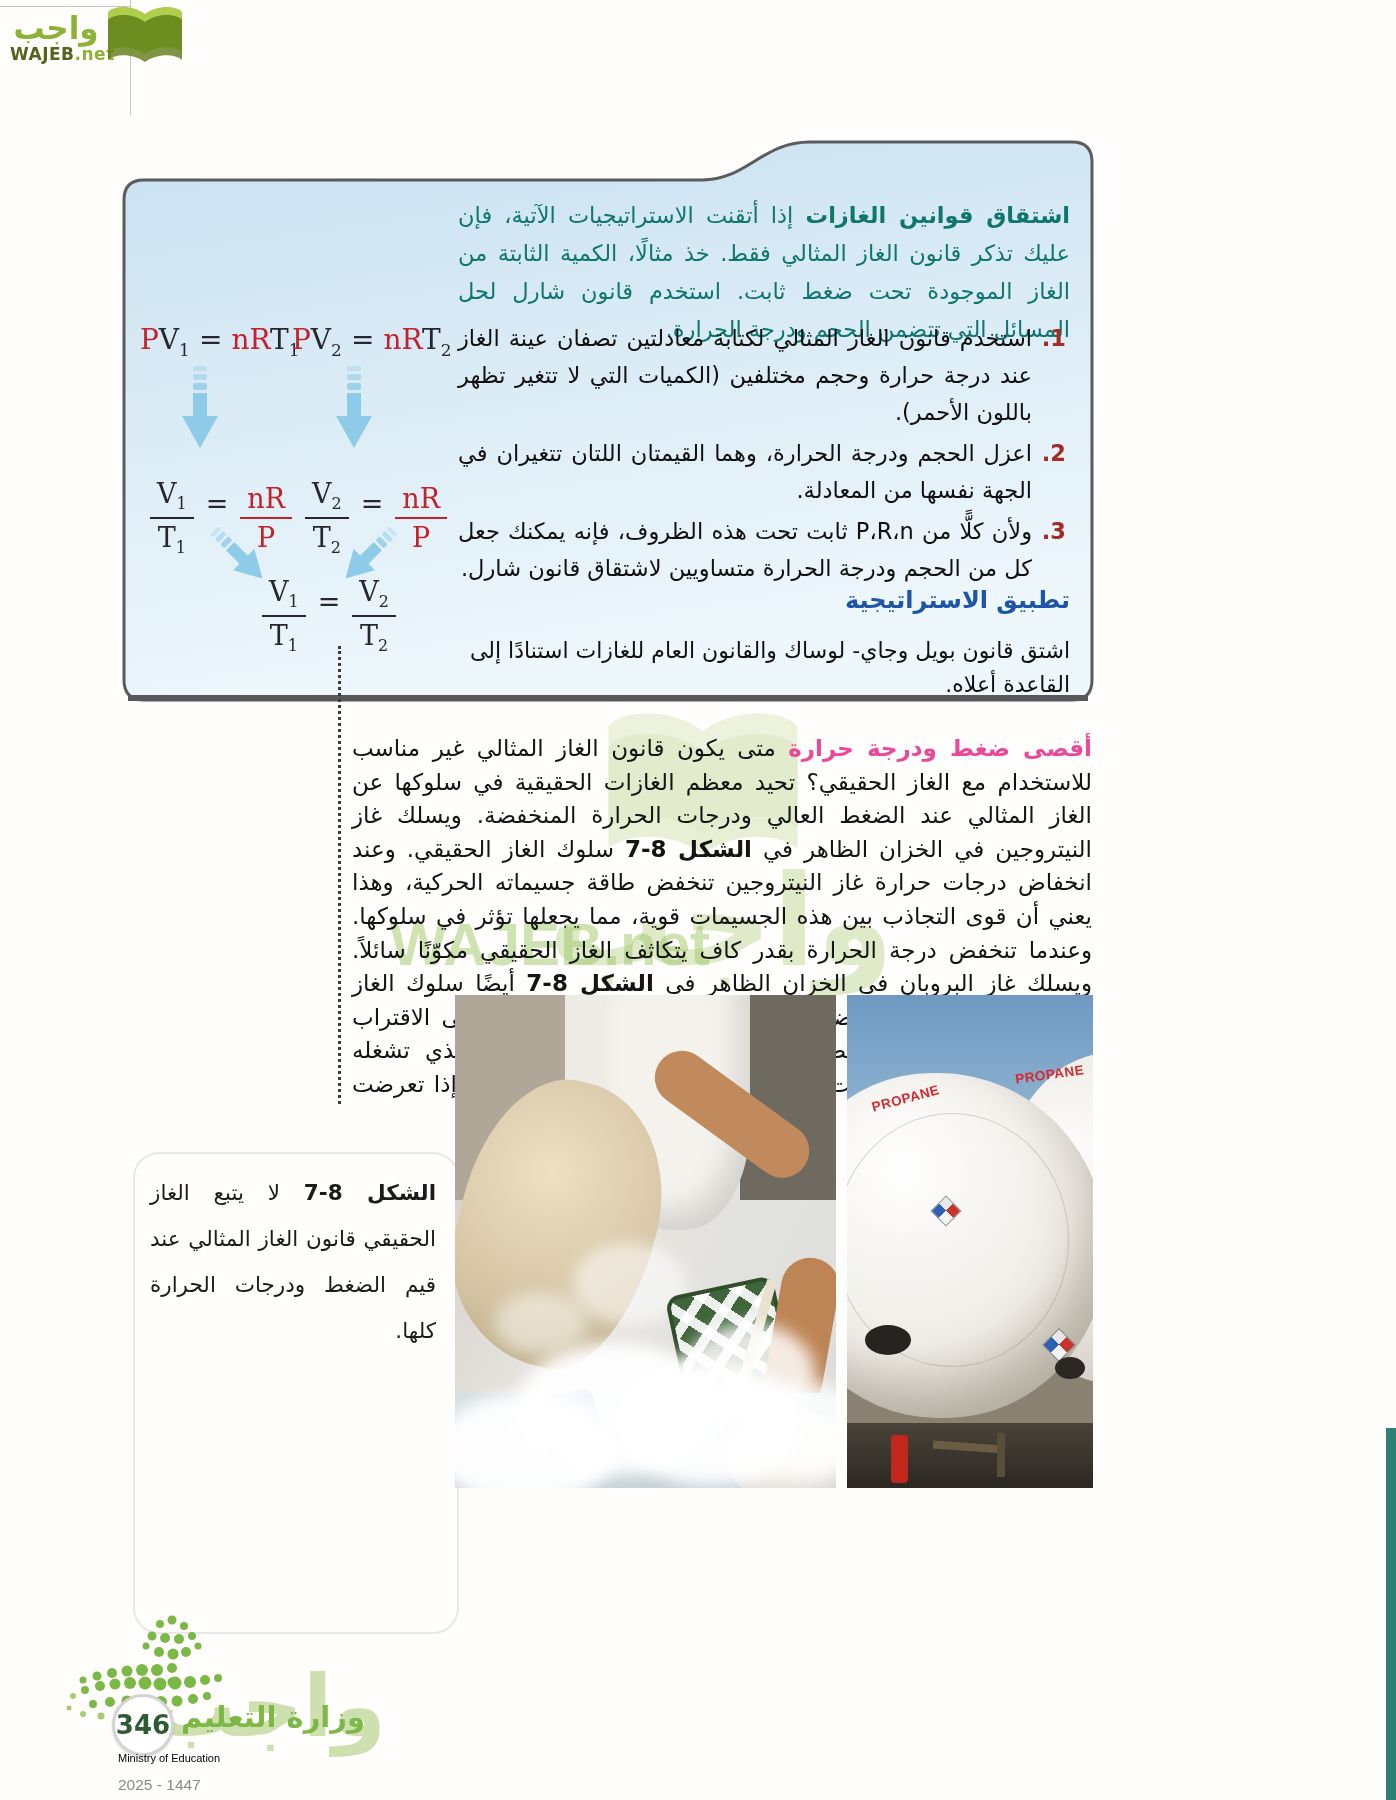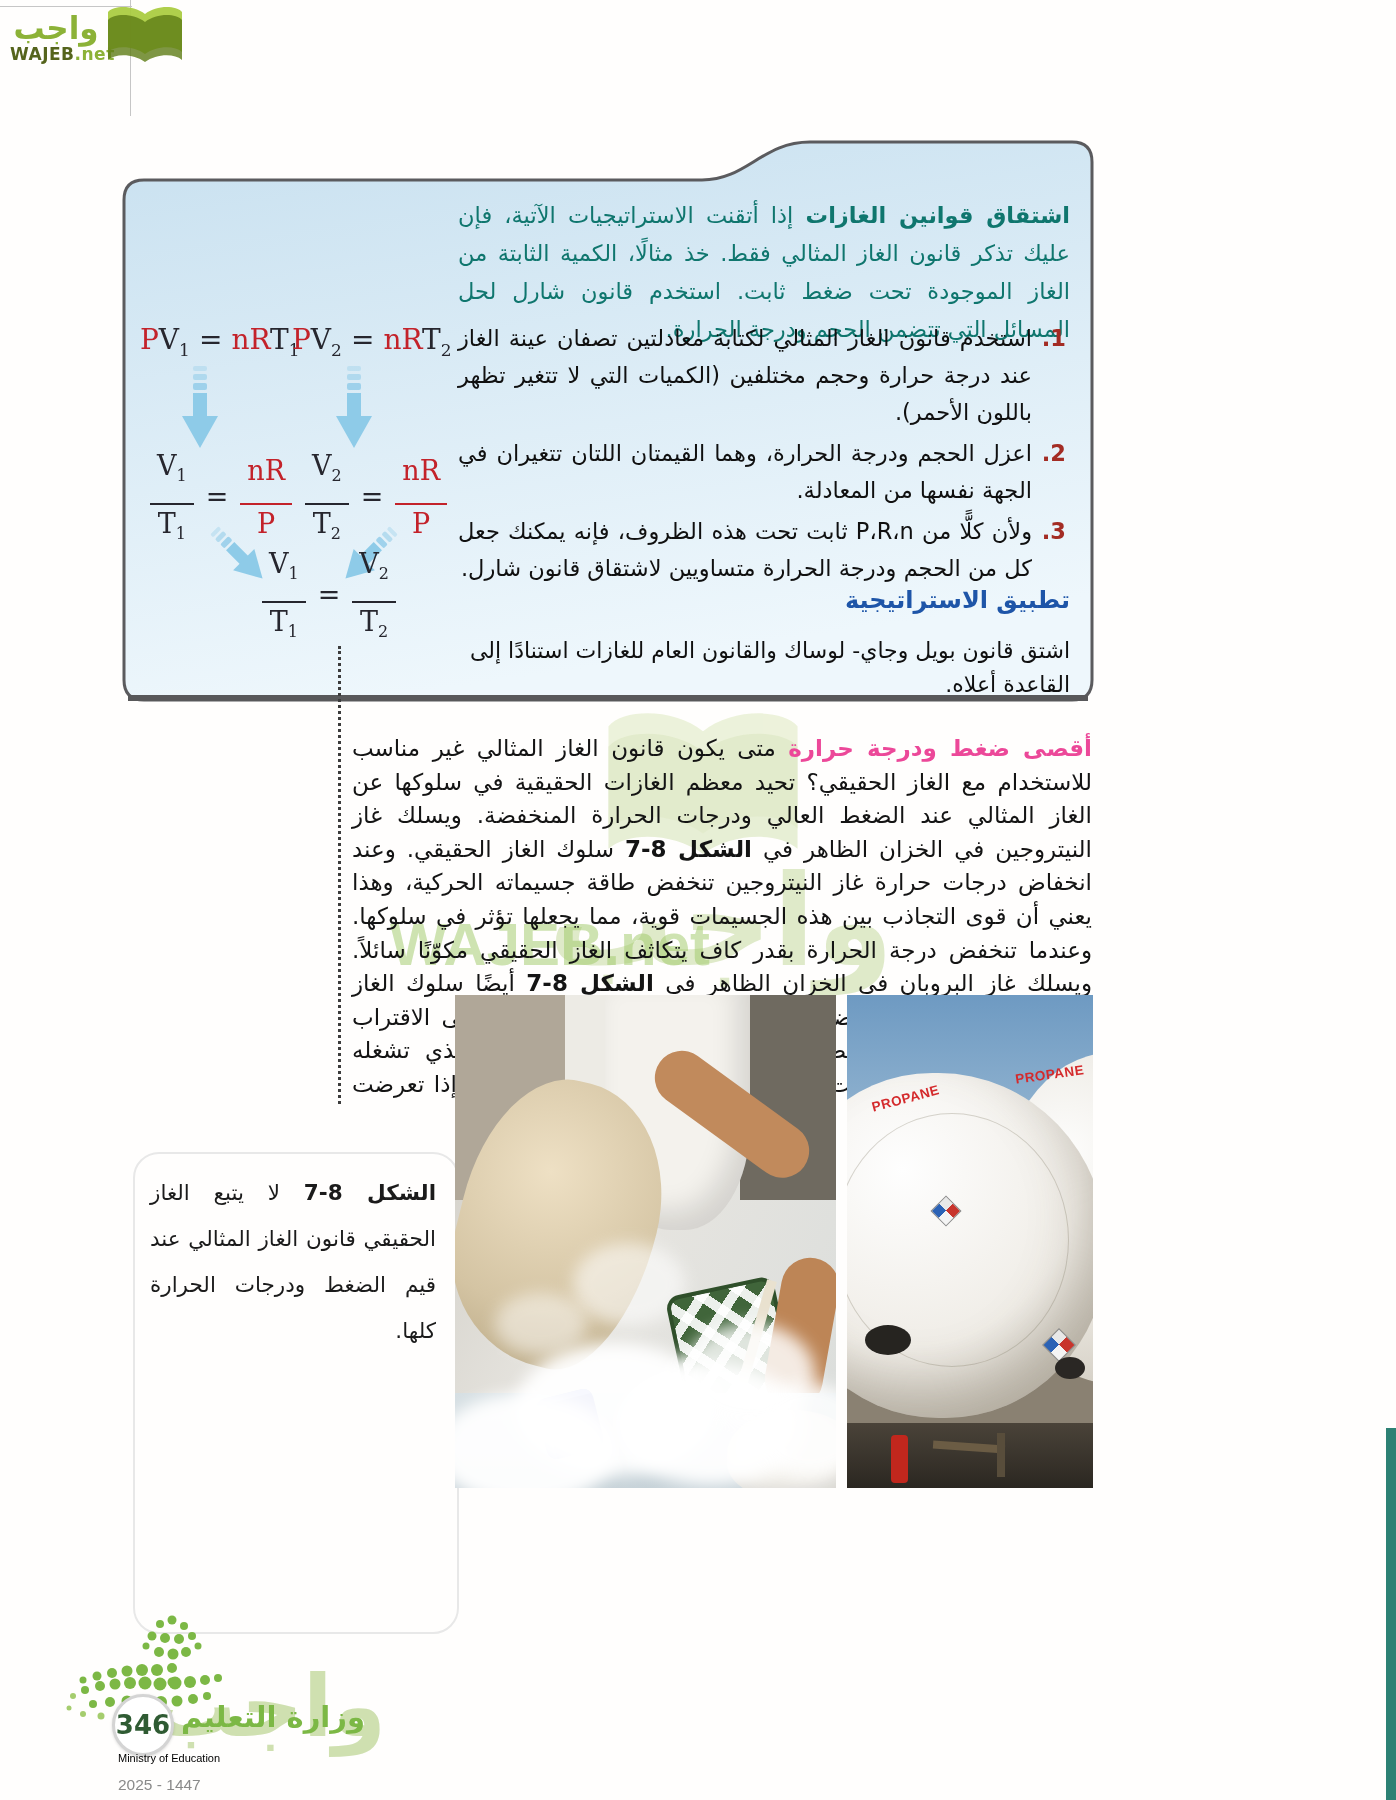--- a/index.html
+++ b/index.html
@@ -35,21 +35,21 @@
 
   
   .eq{position:absolute;font-family:"DejaVu Serif","Liberation Serif",serif;
       font-size:28px;color:#26262e;white-space:nowrap;}
   .eq .red{color:#c3222a;}
   .eq .sp{margin:0 9px;}
   .eq sub{font-size:17px;}
   .eqrow{position:absolute;display:flex;align-items:center;gap:12px;
          font-family:"DejaVu Serif","Liberation Serif",serif;font-size:27px;color:#26262e;}
   .frac{display:inline-flex;flex-direction:column;align-items:center;line-height:1.15;}
-  .frac .ftop{padding:0 7px 17px;border-bottom:2.5px solid currentColor;}
+  .frac .ftop{padding:0 7px 3px;border-bottom:2.5px solid currentColor;margin-top:28px;}
   .frac .fbot{padding:3px 7px 0;}
   .frac sub{font-size:16px;}
   .frac.redf{color:#c3222a;}
   .eqsign{font-size:27px;}
   .arrow{position:absolute;}
 
   
   .dotline{left:338px;top:646px;width:0;height:458px;border-left:3px dotted #3c3c3c;}
   .mainpara{left:352px;top:732px;width:740px;direction:rtl;text-align:justify;
             font-size:23px;line-height:33.6px;color:#141414;}

